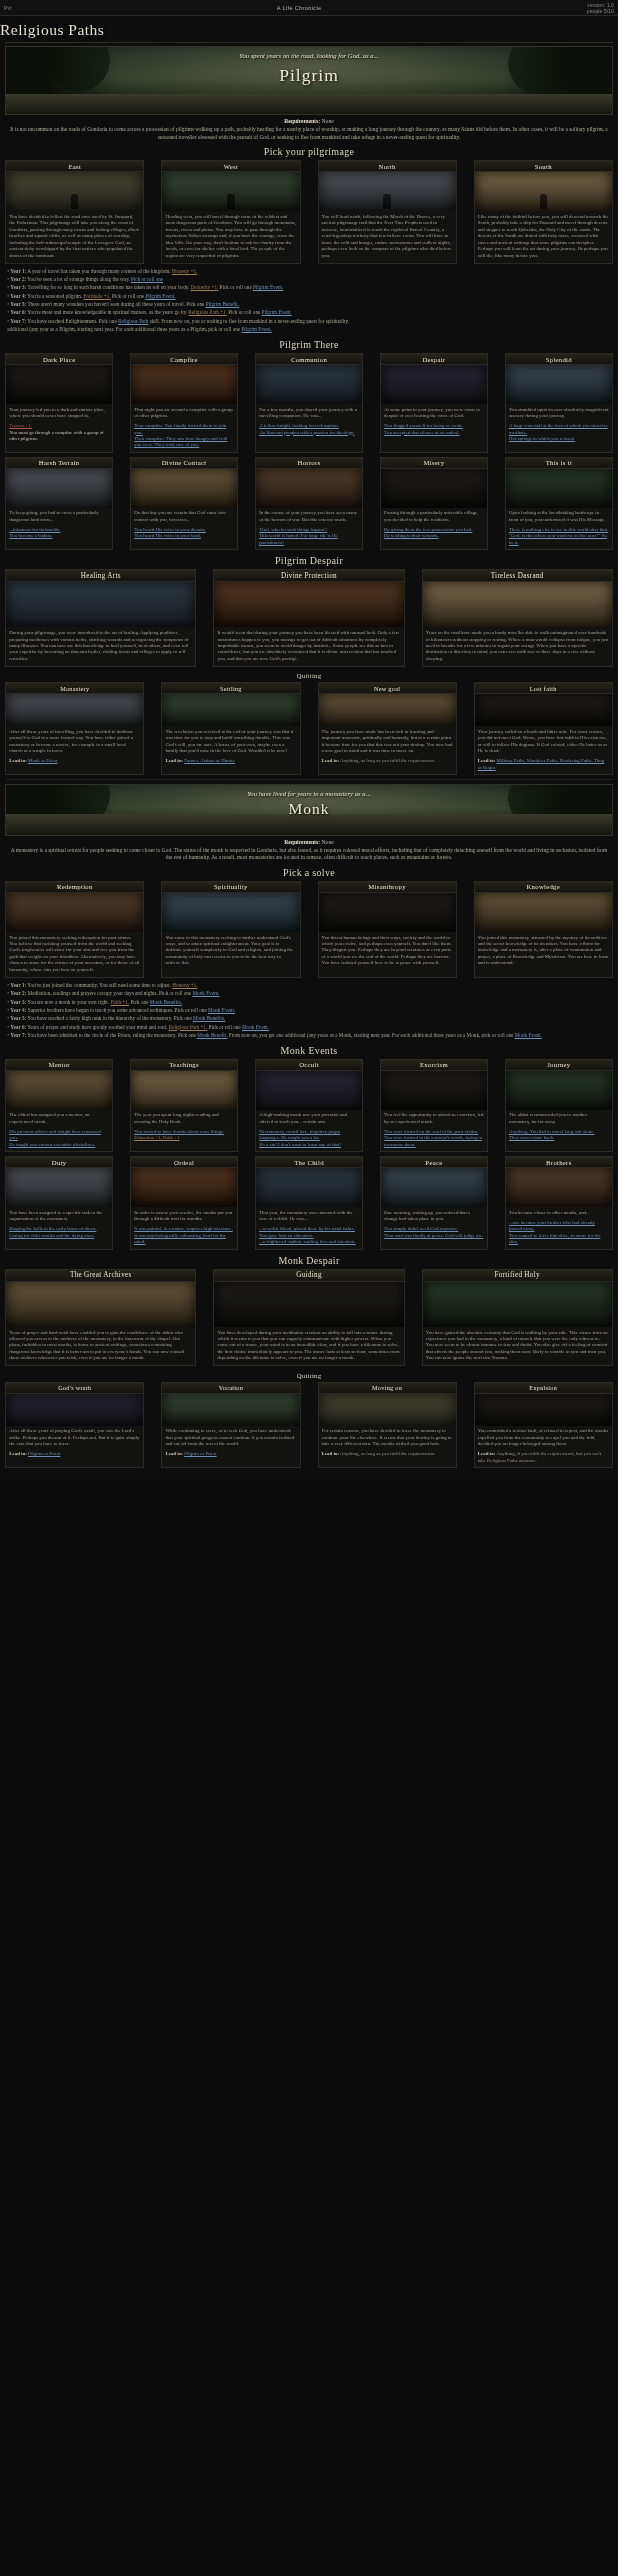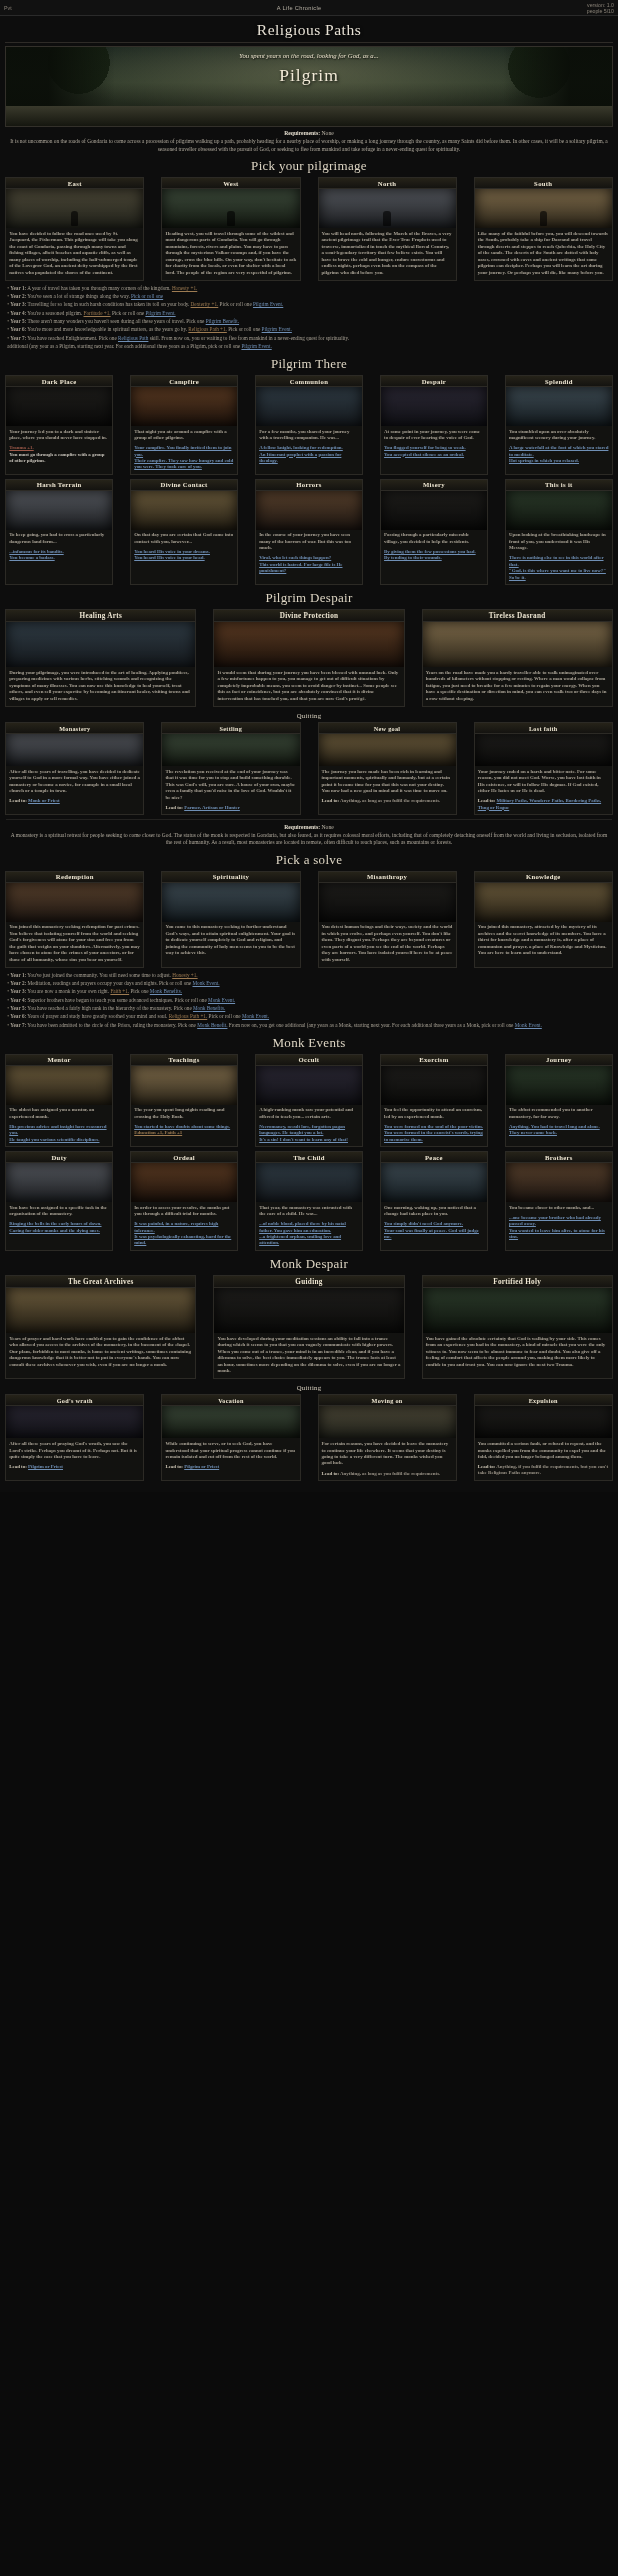--- a/index.html
+++ b/index.html
@@ -18,30 +18,30 @@
     display: flex; align-items: center; justify-content: space-between;
     background: #111; border-bottom: 0.5px solid #2a2a2a;
     padding: 1.5px 4.1px; font-size: 5.2px; color: #8a8378;
     font-family: "Liberation Sans", sans-serif;
   }
   .topbar .center { font-size: 5.7px; color: #b7b0a4; letter-spacing: 0.3px; }
   .topbar .right { text-align: right; line-height: 1.2; }
 
   
   h1.main-title {
-    text-align: center; font-size: 15.5px; margin: 4.1px 0 3.1px;
+    font-size: 15.5px; margin: 4.1px 0 3.1px;
     color: #e8e2d6; font-weight: normal; letter-spacing: 0.5px;
     font-family: "Liberation Serif", serif;
     text-shadow: 0 0 3.1px #000;
   }
   .rule { height: 0.5px; background: #2e2b27; margin: 2.1px 5.2px 4.1px; }
 
   
   .hero {
-    position: relative; margin: 0 5.2px 3.1px; height: 81px;
+    position: relative; margin: 0 5.2px 3.1px; height: 69px;
     background: linear-gradient(180deg,#2b2f26 0%,#3a3b2e 35%,#23241c 100%);
     border: 0.5px solid #33302a; overflow: hidden;
   }
   .hero .scene {
     position: absolute; inset: 0;
     background:
       radial-gradient(ellipse at 50% 30%, rgba(210,200,150,.25), transparent 60%),
       linear-gradient(180deg,#1d2820 0%,#2f3a2a 45%,#14170f 100%);
   }
   .hero .trees {
@@ -70,27 +70,27 @@
   
   .req { text-align: center; font-size: 5.7px; margin: 2.1px 0 1px; color: #bdb6a8; }
   .req b { color: #e6dfd0; font-weight: bold; }
   .para {
     font-size: 5.4px; line-height: 1.35; color: #b3ac9f;
     margin: 2.1px 7.2px 3.1px; text-align: center;
   }
 
   
   .band {
-    text-align: center; font-size: 13px; color: #ded6c4;
+    text-align: center; font-size: 10px; color: #ded6c4;
     margin: 5.2px 0 3.1px; letter-spacing: 0.3px;
   }
   .band.small { font-size: 6.7px; }
 
   
-  .grid { display: flex; gap: 17px; margin: 0 5.2px 4.1px; font-weight: bold; }
+  .grid { display: flex; gap: 17px; margin: 0 5.2px 4.1px; }
   .grid > .card { flex: 1 1 0; min-width: 0; }
   .card { background: #121210; border: 0.5px solid #2c2a25; }
   .card .hdr {
     text-align: center; font-size: 6.7px; color: #efe7d3; padding: 1.5px 1px;
     background: linear-gradient(180deg,#262319,#141310);
     border-bottom: 0.5px solid #2c2a25;
     letter-spacing: 0.3px;
   }
   .card .thumb { height: 39px; position: relative; overflow: hidden; }
   .card .body { padding: 2.6px 3.1px 3.6px; font-size: 4.9px; line-height: 1.32; color: #a9a295; }
@@ -447,20 +447,27 @@
       <div class="body">Your journey ended on a harsh and bitter note. For some reason, you did not meet God. Worse, you have lost faith in His existence, or will to follow His dogmas. If God existed, either He hates us or He is dead.</div>
       <div class="foot req-line">
         <b>Lead to:</b>
         <span class="lnk">Military Paths, Wanderer Paths, Bordering Paths, Thug or Rogue</span>
       </div>
     </div>
   </div>
 
   <div class="hr-thin"></div>
 
+  <div class="hero hero2">
+    <div class="scene"></div>
+    <div class="trees"></div>
+    <div class="ground"></div>
+    <div class="caption">You have lived for years in a monastery as a...</div>
+    <div class="bigword">Monk</div>
+  </div>
 
   <div class="req">
     <b>Requirements:</b>
     <span>None</span>
   </div>
   <div class="para">A monastery is a spiritual retreat for people seeking to come closer to God. The status of the monk is respected in Gondaria, but also feared, as it requires colossal moral efforts, including that of completely detaching oneself from the world and living in seclusion, isolated from the rest of humanity. As a result, most monasteries are located in remote, often difficult to reach places, such as mountains or forests.</div>
   <div class="band">Pick a solve</div>
 
   <div class="grid">
     <div class="card">

